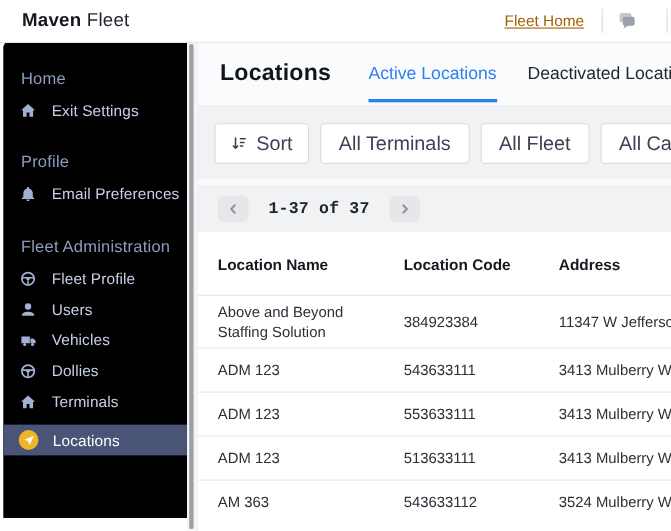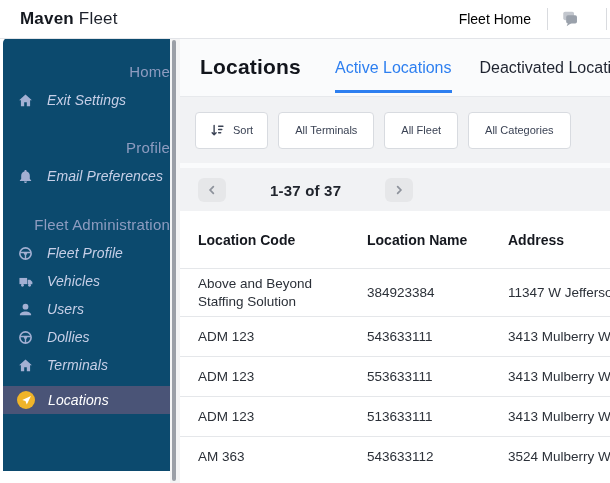--- a/index.html
+++ b/index.html
@@ -13,44 +13,44 @@
 
   
   .topbar{
     position:absolute;left:0;top:0;right:0;height:38px;background:#ffffff;
     border-bottom:1px solid #e2e4e8;display:flex;align-items:center;z-index:5;gap:28px;
   }
   .brand{margin-left:20px;font-size:17px;color:#14181f;letter-spacing:.2px;}
   .brand b{font-weight:700;}
   .brand span.light{font-weight:400;color:#1c212b;}
   .topbar-right{margin-left:auto;display:flex;align-items:center;height:100%;}
-  .fleet-home{font-size:14px;color:#000000;cursor:pointer;padding:0 16px;}
+  .fleet-home{font-size:14px;color:#a16207;cursor:pointer;padding:0 16px;text-decoration:underline;}
   .top-divider{width:1px;height:22px;background:#d9dbdf;}
   .chat-btn{width:44px;height:100%;display:flex;align-items:center;justify-content:center;cursor:pointer;}
 
   
   .sidebar{
     position:absolute;left:3px;top:38px;bottom:12px;width:167px;
-    background:#0c4a6e;border-top-left-radius:5px;overflow:hidden;text-align:right;
+    background:#000000;border-top-left-radius:5px;overflow:hidden;
   }
   .side-nav{padding-top:20px;}
   .side-section-label{
     height:28px;line-height:28px;padding-left:16px;
     font-size:15px;color:#8e9cc0;letter-spacing:.2px;
   }
   .side-gap1{height:20px;} .side-gap2{height:21px;}
   .side-item{
     height:28px;display:flex;align-items:center;gap:13px;
     padding-left:14px;cursor:pointer;color:#c7cfe7;
   }
   .side-item .side-icon{
     width:17px;height:17px;display:flex;align-items:center;justify-content:center;
     color:#a3b0d3;flex:0 0 17px;
   }
-  .side-item .side-label{font-size:14px;letter-spacing:.1px;font-style:italic;}
+  .side-item .side-label{font-size:14px;letter-spacing:.1px;}
   .side-item.selected{
     height:28px;margin-top:7px;background:#4a5477;color:#ffffff;
   }
   .side-item.selected .side-icon{
     background:#f0b429;border-radius:50%;width:18px;height:18px;flex:0 0 18px;color:#ffffff;
   }
 
   
   .scroll-strip{position:absolute;left:170px;top:38px;bottom:0;width:10px;background:#f4f4f5;}
   .scroll-thumb{position:absolute;left:2px;top:2px;bottom:2px;width:4px;background:#9b9fa7;border-radius:2px;}
@@ -67,35 +67,35 @@
   .tab{font-size:16px;color:#1f2430;cursor:pointer;padding:18px 0 13px 0;border-bottom:3px solid transparent;}
   .tab.active{color:#2d7ff0;border-bottom-color:#2d7ff0;}
 
   .filter-band{
     height:66px;background:#f1f2f4;display:flex;align-items:center;
     gap:10px;padding-left:15px;white-space:nowrap;
   }
   .filter-btn{
     height:37px;background:#ffffff;border:1px solid #d8dbe0;border-radius:4px;
     display:inline-flex;align-items:center;justify-content:center;
-    padding:0 16px;font-size:11px;color:#3a4254;cursor:pointer;box-sizing:border-box;
+    padding:0 16px;font-size:18px;color:#3a4254;cursor:pointer;box-sizing:border-box;
   }
   .filter-btn.sort{gap:8px;padding:0 14px;}
   .sort-icon{color:#3a4254;display:flex;}
 
   .gap-band{height:5px;background:#fafbfc;}
 
   .pagination-band{
     height:44px;background:#f1f2f4;display:flex;align-items:center;padding-left:18px;
   }
   .page-btn{
     width:28px;height:24px;background:#e6e7e9;border:none;border-radius:6px;
     display:flex;align-items:center;justify-content:center;cursor:pointer;color:#8d929b;
   }
-  .page-range{font-size:15px;font-weight:600;color:#20242c;margin:0 44px;letter-spacing:.2px;}
+  .page-range{font-size:15px;font-weight:600;color:#20242c;margin:0 18px;letter-spacing:.2px;font-family:Liberation Mono, monospace;}
 
   .table{background:#ffffff;position:absolute;left:0;right:-160px;top:173px;bottom:0;}
   .t-row{
     display:grid;grid-template-columns:169px 141px 260px;
     padding-left:18px;align-items:center;box-sizing:border-box;
   }
   .t-head{height:57px;font-weight:700;font-size:14px;color:#15181f;}
   .t-body .t-row{border-top:1px solid #e5e7ea;min-height:40px;font-size:13.5px;color:#2b3038;cursor:pointer;}
   .t-body .t-row.tall{min-height:48px;}
   .cell-name{padding-right:10px;line-height:1.32;}
@@ -154,37 +154,37 @@
             <svg width="15" height="15" viewBox="0 0 16 16">
               <circle cx="8" cy="8" r="6" fill="none" stroke="currentColor" stroke-width="1.7"></circle>
               <circle cx="8" cy="8" r="1.7" fill="currentColor"></circle>
               <path d="M2.2 6.9h11.6M8 9.7V13.8" stroke="currentColor" stroke-width="1.5"></path>
             </svg>
           </span>
           <span class="side-label">Fleet Profile</span>
         </div>
         <div class="side-item">
           <span class="side-icon">
+            <svg width="15" height="15" viewBox="0 0 16 16" fill="currentColor">
+              <circle cx="8" cy="5" r="3.1"></circle>
+              <path d="M2 14v-.5c0-2 2.7-3.5 6-3.5s6 1.5 6 3.5v.5z"></path>
+            </svg>
+          </span>
+          <span class="side-label">Users</span>
+        </div>
+        <div class="side-item">
+          <span class="side-icon">
             <svg width="16" height="15" viewBox="0 0 16 16" fill="currentColor">
               <path d="M1 4.2h8.2v6.6H1z"></path>
               <path d="M9.8 6.2h2.7l2.3 2.2v2.4H9.8z"></path>
               <circle cx="4.2" cy="12" r="1.5"></circle>
               <circle cx="11.8" cy="12" r="1.5"></circle>
             </svg>
           </span>
           <span class="side-label">Vehicles</span>
-        </div>
-        <div class="side-item">
-          <span class="side-icon">
-            <svg width="15" height="15" viewBox="0 0 16 16" fill="currentColor">
-              <circle cx="8" cy="5" r="3.1"></circle>
-              <path d="M2 14v-.5c0-2 2.7-3.5 6-3.5s6 1.5 6 3.5v.5z"></path>
-            </svg>
-          </span>
-          <span class="side-label">Users</span>
         </div>
         <div class="side-item">
           <span class="side-icon">
             <svg width="15" height="15" viewBox="0 0 16 16">
               <circle cx="8" cy="8" r="6" fill="none" stroke="currentColor" stroke-width="1.7"></circle>
               <circle cx="8" cy="8" r="1.7" fill="currentColor"></circle>
               <path d="M2.2 6.9h11.6M8 9.7V13.8" stroke="currentColor" stroke-width="1.5"></path>
             </svg>
           </span>
           <span class="side-label">Dollies</span>
@@ -248,22 +248,22 @@
       <span class="page-range">1-37 of 37</span>
       <button class="page-btn" aria-label="next page">
         <svg width="12" height="12" viewBox="0 0 14 14" fill="none" stroke="currentColor" stroke-width="2" stroke-linecap="round">
             <path d="M5.4 3 9.2 7l-3.8 4"></path>
           </svg>
       </button>
     </div>
 
     <div class="table">
       <div class="t-row t-head">
+          <div>Location Name</div>
           <div>Location Code</div>
-          <div>Location Name</div>
           <div>Address</div>
         </div>
       <div class="t-body">
           <div class="t-row tall">
             <div class="cell-name">Above and Beyond Staffing Solution</div>
             <div class="cell-code">384923384</div>
             <div class="cell-addr">11347 W Jefferson Ave</div>
           </div>
           <div class="t-row">
             <div class="cell-name">ADM 123</div>

